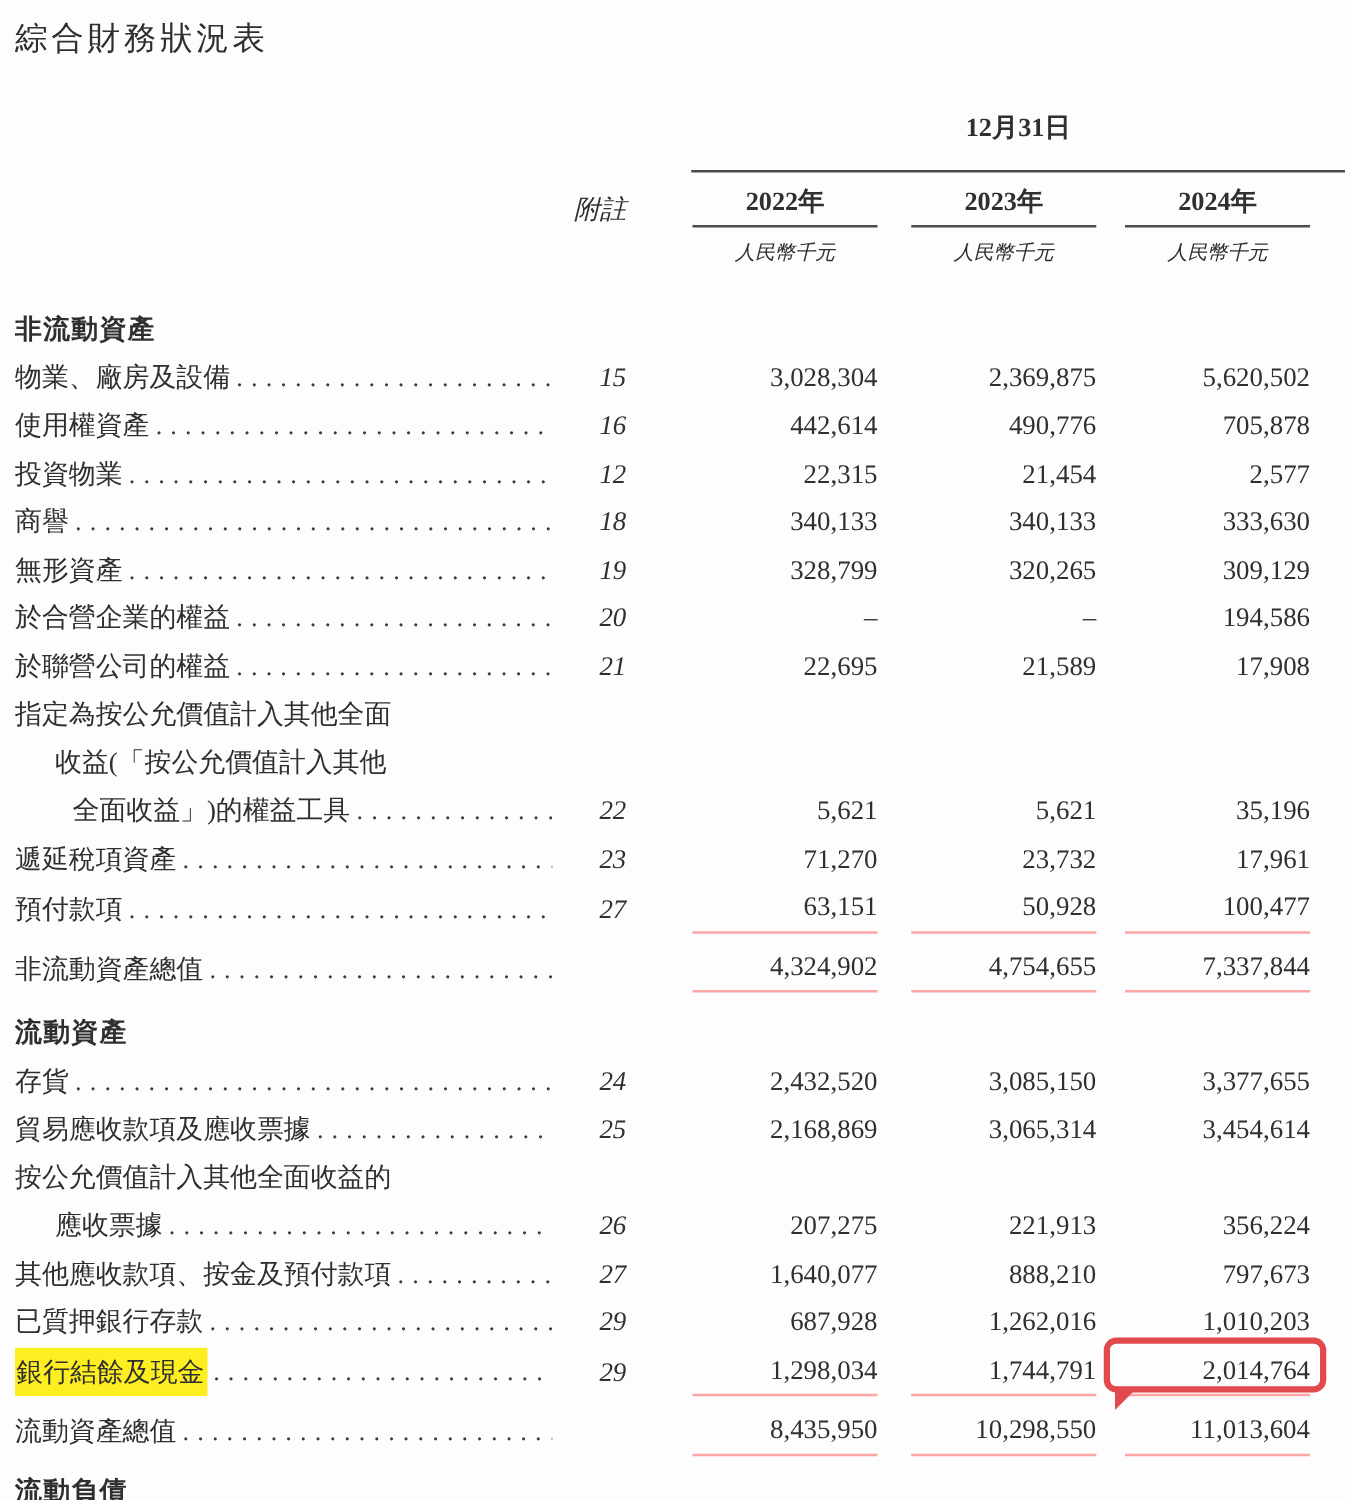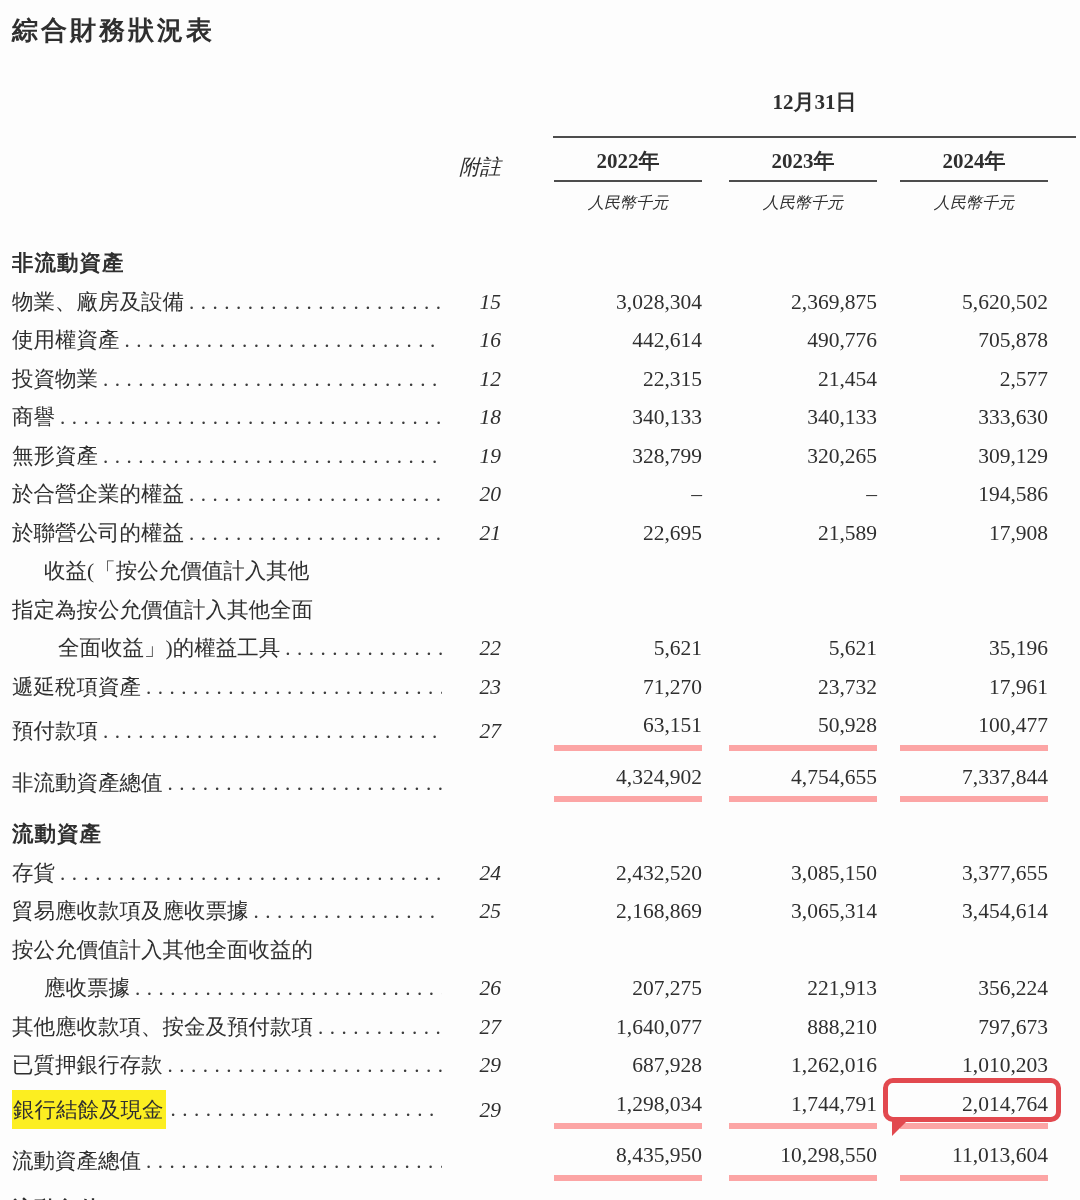--- a/index.html
+++ b/index.html
@@ -2,21 +2,21 @@
 <html><head>
 <meta charset="utf-8">
 <style>
   html,body { margin:0; padding:0; background:#ffffff; }
   .page {
     position:relative; width:1080px; height:1200px; overflow:hidden;
     background:#fdfdfd; color:#2f2f2f;
     font-family:"Liberation Serif","DejaVu Serif",serif;
   }
   .title {
-    margin:16px 0 0 12px; font-size:26px; font-weight:bold;
+    margin:16px 0 0 12px; font-size:26px; font-weight:normal;
     letter-spacing:3px; line-height:30px;
   }
   
   .grid {
     display:grid; grid-template-columns:430px 65px 195px 175px 171px;
     width:1036px; margin-left:12px; align-items:end;
   }
   
   .thead { margin-top:42px; }
   .date-cell {
@@ -50,21 +50,21 @@
   .ind1 { padding-left:32px; }
   .ind2 { padding-left:46px; }
   .leader { flex:1; overflow:hidden; white-space:nowrap; margin-left:5px; color:#3c3c3c; }
   .leader::after {
     content:"......................................................................";
     letter-spacing:6.5px; font-size:21px;
   }
   .note { text-align:right; padding-right:6px; font-style:italic; }
   .val { display:flex; justify-content:flex-end; }
   .vbox { width:148px; text-align:right; white-space:nowrap; }
-  .ruled .vbox { border-bottom:6px solid #fca5a5; }
+  .ruled .vbox { border-bottom:2px solid #fca5a5; }
   .total-row { margin-top:7px; margin-bottom:6px; }
   
   .hl { background:#fcee21; padding:1px 2px 0 1px; }
   
   .pos-rel { position:relative; }
   .annot {
     position:absolute; left:-17px; right:-13px; top:-7px; bottom:1px;
     border:5px solid #e2494f; border-radius:10px; pointer-events:none;
   }
   .annot-tail {
@@ -232,22 +232,22 @@
       <div class="val">
           <span class="vbox">21,589</span>
         </div>
       <div class="val">
           <span class="vbox">17,908</span>
         </div>
     </div>
 
     <div class="grid row">
       <div class="lbl multi">
+        <div class="line">指定為按公允價值計入其他全面</div>
         <div class="line ind1">收益(「按公允價值計入其他</div>
-        <div class="line">指定為按公允價值計入其他全面</div>
         <div class="lastline">
             <span class="t ind2">全面收益」)的權益工具</span>
             <span class="leader"></span>
           </div>
       </div>
       <div class="note">22</div>
       <div class="val">
           <span class="vbox">5,621</span>
         </div>
       <div class="val">

